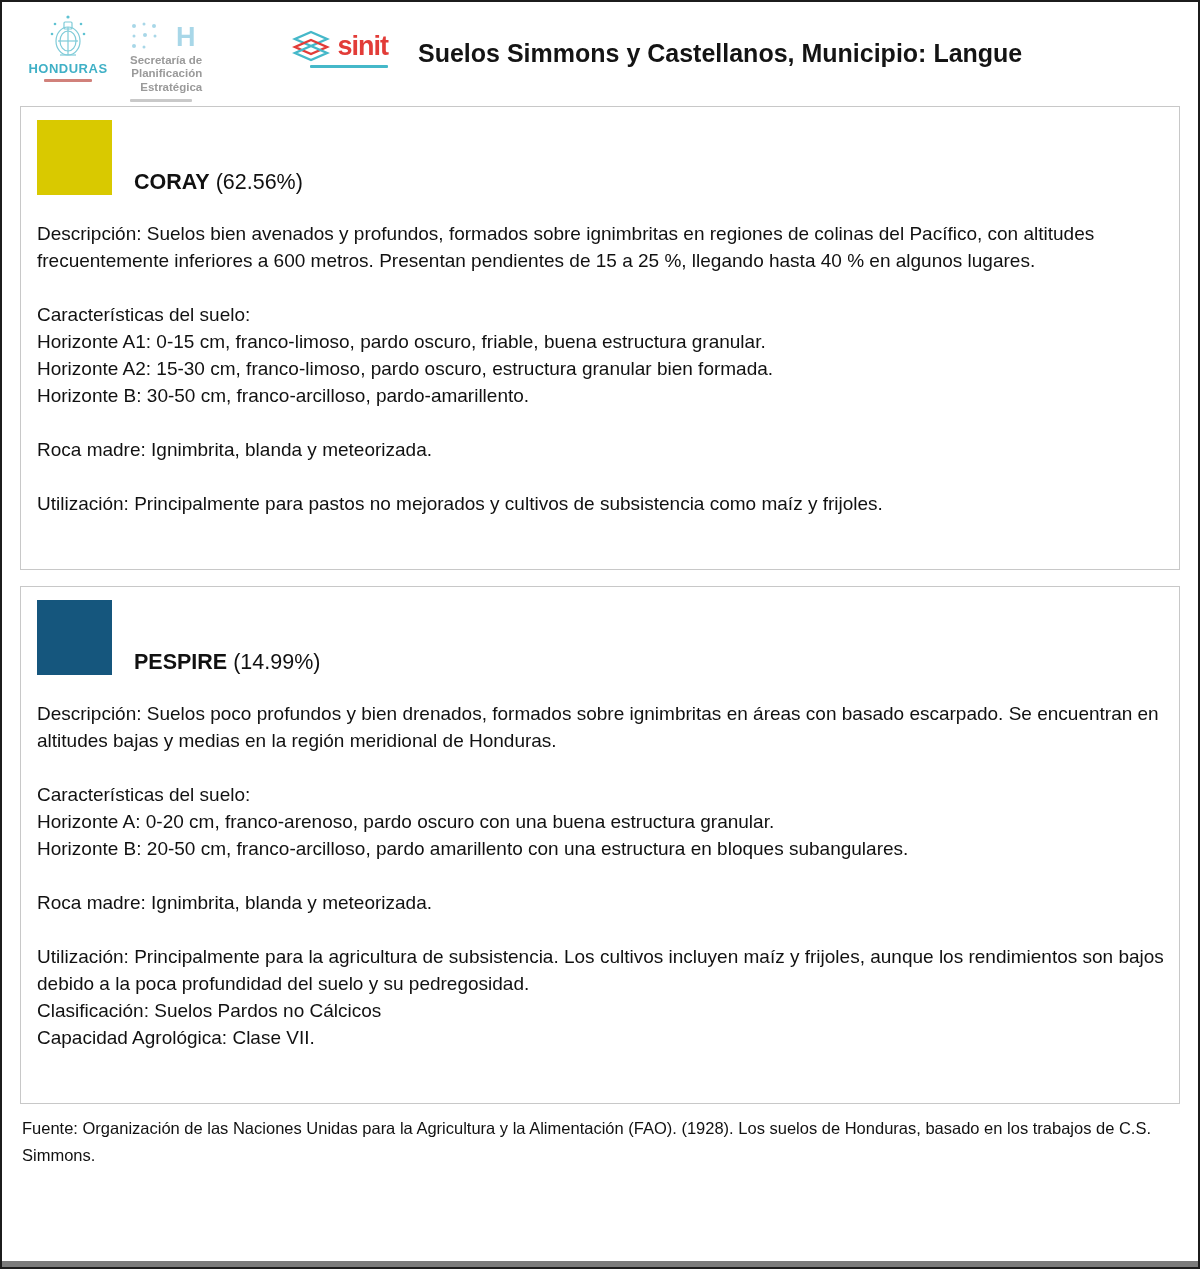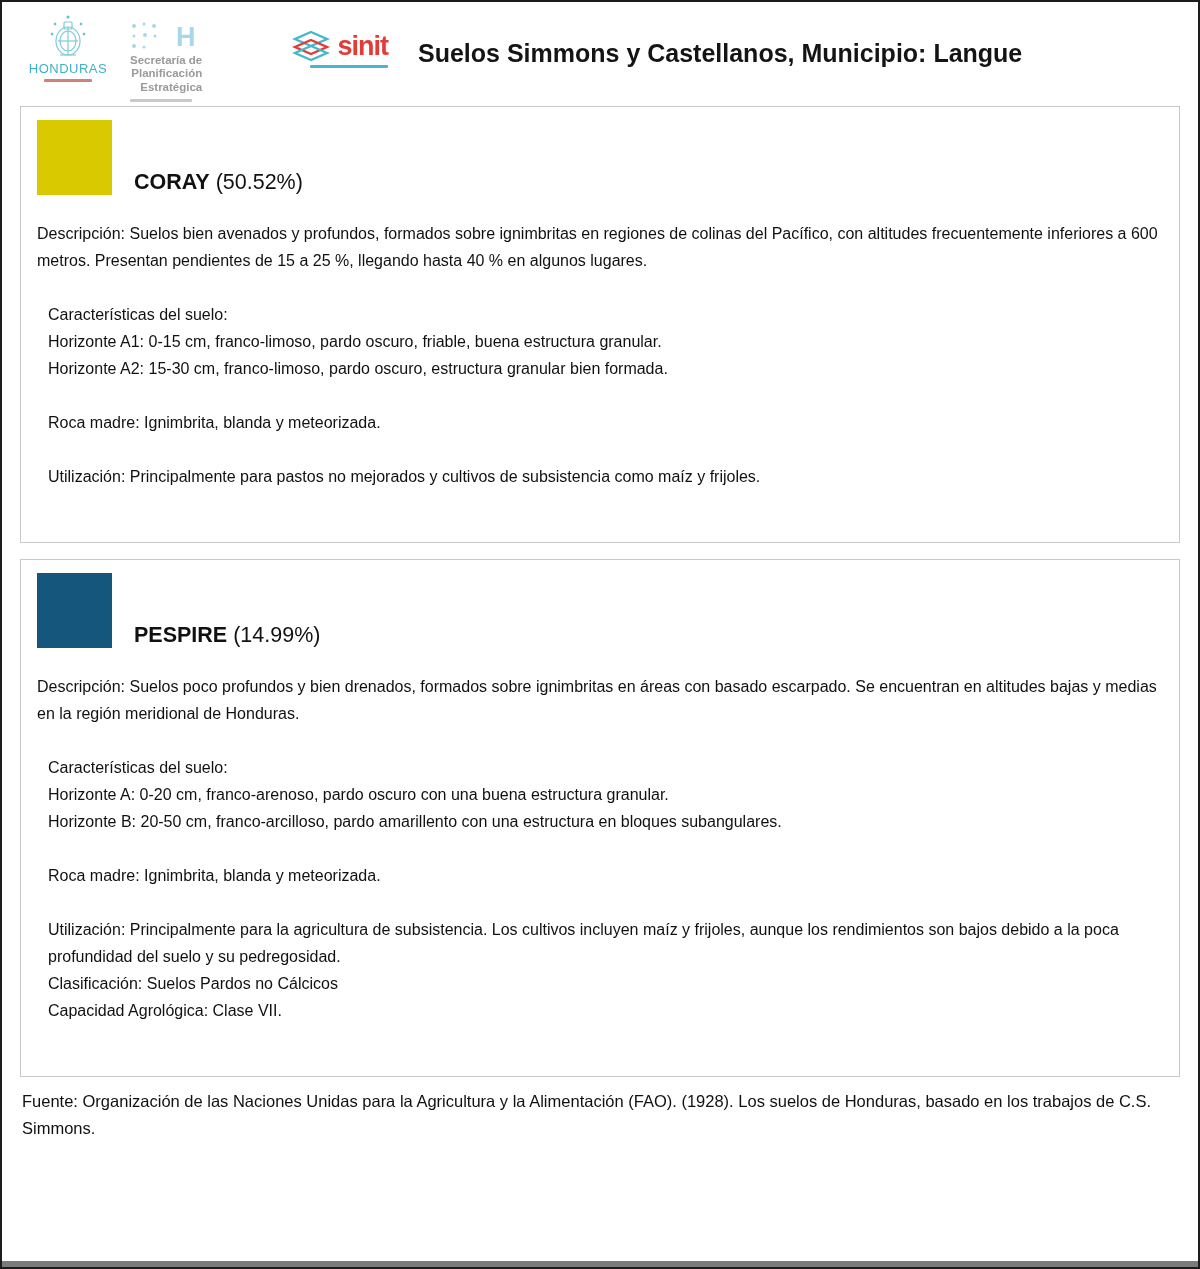--- a/index.html
+++ b/index.html
@@ -14,21 +14,21 @@
     overflow:hidden;
   }
   
   .header{
     display:flex;align-items:center;
     padding:14px 0 6px 30px;height:104px;
   }
   .logos{display:flex;align-items:flex-start;gap:26px;}
   .logo{display:flex;flex-direction:column;align-items:center;}
   .logo-honduras{width:72px;}
-  .hn-name{font-size:13px;font-weight:normal;color:#3fb0c6;letter-spacing:.5px;margin-top:1px;}
+  .hn-name{font-size:13px;font-weight:bold;color:#3fb0c6;letter-spacing:.5px;margin-top:1px;}
   .hn-sub{width:48px;height:3px;background:#c2574f;opacity:.75;margin-top:3px;border-radius:1px;}
   .logo-plan{width:112px;align-items:flex-start;padding-top:6px;}
   .plan-top{display:flex;align-items:flex-end;gap:6px;height:30px;}
   .plan-h{font-size:27px;line-height:26px;font-weight:800;color:#a8d7e8;}
   .plan-lines{font-size:11.5px;line-height:13.5px;font-weight:bold;color:#9a9a9a;margin-top:4px;text-align:right;}
   .plan-sub{width:62px;height:3px;background:#c9c9c9;margin-top:5px;border-radius:1px;}
   .logo-sinit{padding-top:16px;align-items:flex-end;}
   .sinit-row{display:flex;align-items:center;gap:7px;}
   .sinit-word{font-size:27px;line-height:26px;font-weight:800;color:#e23c38;letter-spacing:-1px;}
   .sinit-sub{width:78px;height:3px;background:#45b8c9;margin:3px 0 0 42px;border-radius:1px;}
@@ -42,22 +42,22 @@
     margin:0 18px;border:1px solid #c8c8c8;background:#fff;
     padding:13px 15px 52px 16px;
   }
   .card+.card{margin-top:16px;}
   .card-head{display:flex;align-items:flex-end;gap:22px;height:75px;margin-bottom:25px;}
   .swatch{width:75px;height:75px;flex:0 0 auto;}
   .card-title{font-size:21.5px;line-height:24px;padding-bottom:1px;white-space:nowrap;}
   .card-title .nm{font-weight:bold;text-align:right;}
   .card-title .pct{font-weight:normal;}
   .tblock{margin:0;}
-  .tblock+.tblock{margin-top:27px;margin-left:11px;}
-  .tline{font-size:16px;line-height:27px;}
+  .tblock+.tblock{margin-top:27px;}
+  .tline{font-size:19px;line-height:27px;}
   
   .footer{margin:11px 20px 0 20px;}
   .footer .fline{font-size:16.5px;line-height:27px;max-width:1160px;}
   .bottom-bar{position:absolute;left:0;right:0;bottom:0;height:6px;background:#7b7b7b;}
 </style>
 </head>
 <body>
 
 <div class="page">
 
@@ -126,30 +126,31 @@
 
     </div>
     <h1 class="page-title">Suelos Simmons y Castellanos, Municipio: Langue</h1>
   </div>
 
   <div class="card">
     <div class="card-head">
       <div class="swatch" style="background: rgb(217, 201, 0);"></div>
       <div class="card-title">
         <span class="nm">CORAY</span>
-        <span class="pct">(50.52%)</span>
+        <span class="pct">(62.56%)</span>
       </div>
     </div>
     <div class="tblock">
       <div class="tline">Descripción: Suelos bien avenados y profundos, formados sobre ignimbritas en regiones de colinas del Pacífico, con altitudes frecuentemente inferiores a 600 metros. Presentan pendientes de 15 a 25 %, llegando hasta 40 % en algunos lugares.</div>
     </div>
     <div class="tblock">
       <div class="tline">Características del suelo:</div>
       <div class="tline">Horizonte A1: 0-15 cm, franco-limoso, pardo oscuro, friable, buena estructura granular.</div>
       <div class="tline">Horizonte A2: 15-30 cm, franco-limoso, pardo oscuro, estructura granular bien formada.</div>
+      <div class="tline">Horizonte B: 30-50 cm, franco-arcilloso, pardo-amarillento.</div>
     </div>
     <div class="tblock">
       <div class="tline">Roca madre: Ignimbrita, blanda y meteorizada.</div>
     </div>
     <div class="tblock">
       <div class="tline">Utilización: Principalmente para pastos no mejorados y cultivos de subsistencia como maíz y frijoles.</div>
     </div>
   </div>
 
   <div class="card">

